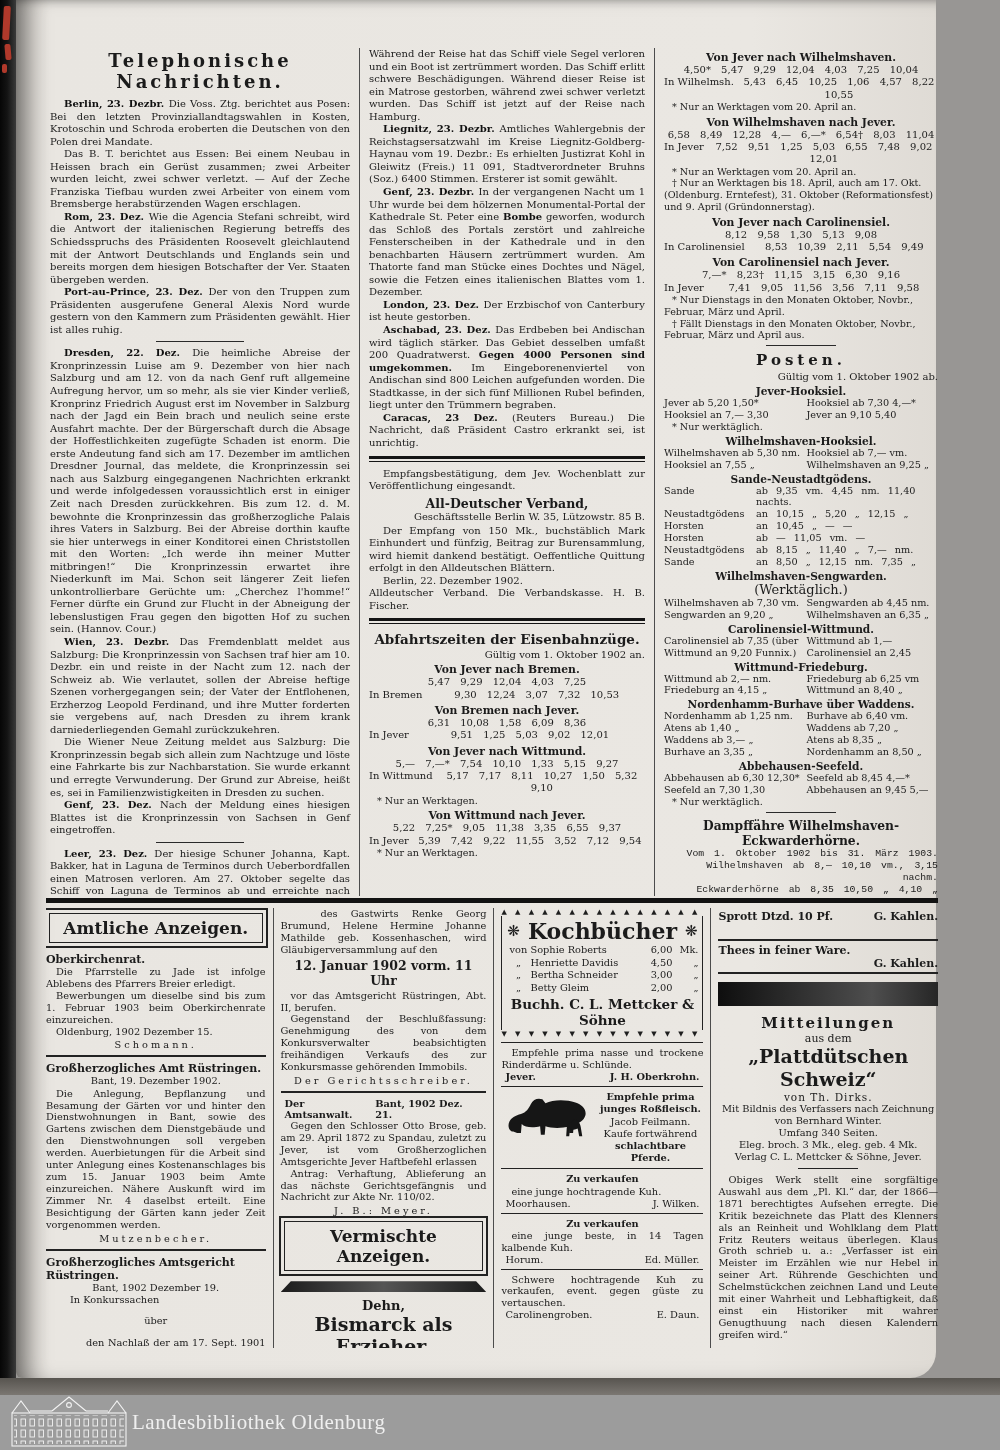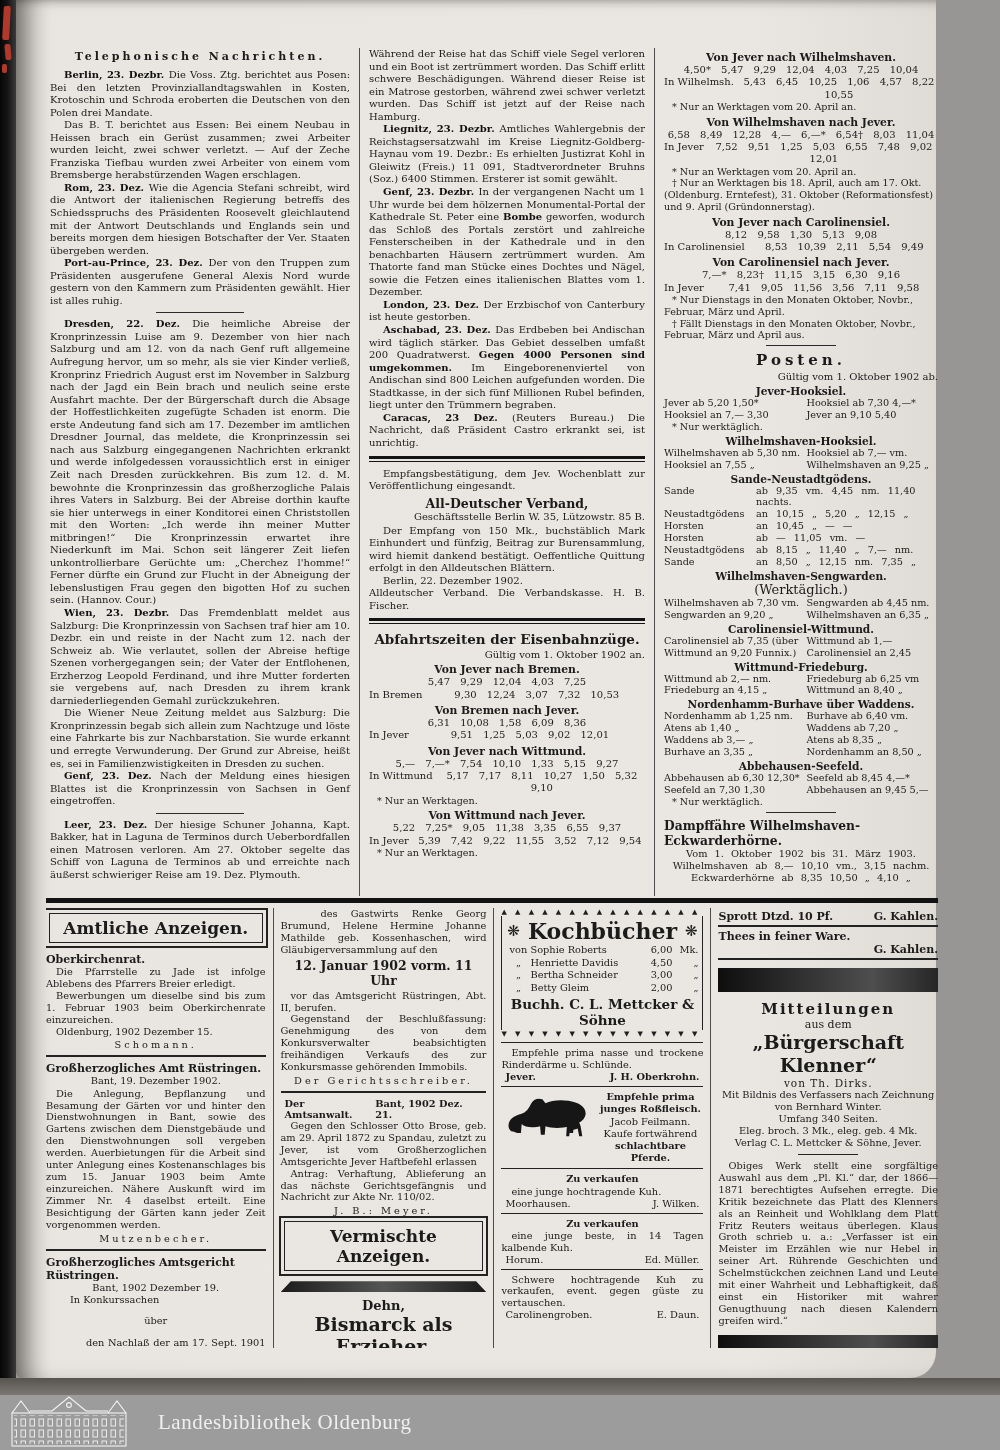--- a/index.html
+++ b/index.html
@@ -18,29 +18,29 @@
   .rm3{left:2px;top:64px;width:5px;height:9px;}
   .paper{position:absolute;left:16px;top:0;width:920px;height:1378px;
     background:linear-gradient(90deg,#d6d2cc 0px,#e9e6e1 34px,#eae7e2 80%,#dfdbd5 100%);
     box-shadow:inset 22px 0 26px -14px rgba(0,0,0,.55), inset 0 8px 10px -8px rgba(0,0,0,.35);
     border-radius:0 0 26px 6px;}
   .dark-strip{position:absolute;left:0;top:1378px;width:1000px;height:17px;
     background:linear-gradient(180deg,#57544f,#7b7772);}
   .footer{position:absolute;left:0;top:1395px;width:1000px;height:55px;
     background:#9c9c9c;display:flex;align-items:center;}
   .footer-logo{margin-left:10px;flex:0 0 auto;}
-  .footer-text{margin-left:30px;font-family:"Liberation Serif",serif;
+  .footer-text{margin-left:4px;font-family:"Liberation Serif",serif;
     font-size:21px;color:#efefef;letter-spacing:.5px;}
   
   .top-section{position:absolute;left:34px;top:48px;width:888px;height:848px;display:flex;}
   .ncol{overflow:hidden;}
   .c1{width:300px;padding-right:9px;border-right:1px solid #4c4c4c;}
   .c2{width:276px;padding:0 9px;border-right:1px solid #4c4c4c;}
   .c3{width:274px;padding-left:9px;}
-  .col-head{text-align:center;font-weight:bold;font-size:11px;letter-spacing:3px;margin:2px 0 6px 0;}
+  .col-head{text-align:center;font-weight:bold;font-size:18px;letter-spacing:3px;margin:2px 0 6px 0;}
   .news-para{margin:0;text-indent:14px;font-size:10px;line-height:12.55px;text-align:justify;}
   .news-para.noindent{text-indent:0;}
   .lead{font-weight:bold;}
   .news-divider{width:88px;border-top:1.5px solid #2a2a2a;margin:5px auto;}
   .dbl-rule{border-top:3px solid #141414;border-bottom:1px solid #141414;height:2px;margin:6px 0;}
   
   .tt-title{text-align:center;font-weight:bold;font-size:13.5px;margin:7px 0 2px 0;}
   .tt-valid{text-align:right;font-size:10px;margin-bottom:3px;}
   .rail-head{text-align:center;font-weight:bold;font-size:10.8px;margin-top:3px;}
   .rail-row{display:flex;font-size:10px;line-height:12.3px;}
@@ -51,22 +51,22 @@
   .post-title{text-align:center;font-weight:bold;font-size:15px;letter-spacing:4px;margin:5px 0 2px 0;}
   .post-head{text-align:center;font-weight:bold;font-size:10.6px;margin-top:2px;}
   .post-sub{text-align:center;font-size:13px;}
   .pline{display:flex;font-size:9.7px;line-height:11.9px;}
   .pline .pa{width:52%;}
   .pline .pb{width:48%;}
   .sline{display:flex;font-size:9.7px;line-height:11.9px;}
   .sline .sl{flex:0 0 92px;}
   .sline .st{flex:1;word-spacing:5px;}
   .short-rule{width:70px;border-top:1px solid #2a2a2a;margin:4px auto;}
-  .ferry-title{font-weight:bold;font-size:12.3px;margin-top:5px;}
-  .ferry-line{text-align:center;font-size:9.8px;line-height:12px;word-spacing:4px;}
+  .ferry-title{text-align:center;font-weight:bold;font-size:12.3px;margin-top:5px;}
+  .ferry-line{text-align:right;font-size:9.8px;line-height:12px;word-spacing:4px;font-family:Liberation Mono, monospace;}
   
   .heavy-bar{position:absolute;left:30px;top:898px;width:892px;height:5px;background:#121212;}
   
   .ads{position:absolute;left:30px;top:908px;width:892px;height:440px;display:flex;font-size:9.8px;}
   .adcol{overflow:hidden;}
   .a1{width:226px;padding-right:7px;border-right:1px solid #4c4c4c;}
   .a2{width:212px;padding:0 7px;border-right:1px solid #4c4c4c;}
   .a3{width:208px;padding:0 7px;border-right:1px solid #4c4c4c;}
   .a4{width:226px;padding-left:7px;}
   .framebox{border:1px solid #222;outline:2px solid #222;outline-offset:3px;
@@ -93,21 +93,21 @@
   .koch-name{flex:1;}
   .koch-price{flex:0 0 32px;text-align:right;}
   .koch-unit{flex:0 0 26px;text-align:right;}
   .koch-foot{text-align:center;font-weight:bold;font-size:13.5px;margin-top:2px;}
   .place-name{display:flex;justify-content:space-between;padding:0 4px;}
   .horse-ad{display:flex;align-items:flex-start;gap:4px;margin-top:3px;}
   .horse-pic{flex:0 0 auto;}
   .bold-line{font-weight:bold;}
   
   .sprott-row{display:flex;justify-content:space-between;font-weight:bold;font-size:11px;
-    border-bottom:2px solid #222;padding-bottom:2px;margin-top:2px;}
+    border-bottom:2px solid #222;padding-bottom:16px;margin-top:2px;}
   .thees-row{font-weight:bold;font-size:11px;margin-top:3px;}
   .thees-name{text-align:right;font-weight:bold;font-size:11px;border-bottom:2px solid #222;padding-bottom:2px;}
   .blackbar{height:24px;background:linear-gradient(90deg,#0e0e0e,#4e4e4e 70%,#262626);margin:8px 0;}
   .kl-t1{text-align:center;font-weight:bold;font-size:15px;letter-spacing:2px;margin-top:2px;}
   .kl-t2{text-align:center;font-size:11px;}
   .kl-t3{text-align:center;font-weight:bold;font-size:19px;line-height:23px;}
   .kl-by{text-align:center;font-size:10.5px;letter-spacing:1px;}
   .kl-line{text-align:center;line-height:12px;}
   .kl-rule{width:60px;border-top:1px solid #222;margin:5px auto;}
   b,.lead{color:#111;}
@@ -489,21 +489,21 @@
     <div class="adcol a4">
       <div class="sprott-row">
         <span>Sprott Dtzd. 10 Pf.</span>
         <span>G. Kahlen.</span>
       </div>
       <div class="thees-row">Thees in feiner Ware.</div>
       <div class="thees-name">G. Kahlen.</div>
       <div class="blackbar"></div>
       <div class="kl-t1">Mitteilungen</div>
       <div class="kl-t2">aus dem</div>
-      <div class="kl-t3">„Bürgerschaft Klenner“</div>
+      <div class="kl-t3">„Plattdütschen Schweiz“</div>
       <div class="kl-by">von Th. Dirks.</div>
       <div id="klenner-lines">
           <div class="kl-line">Mit Bildnis des Verfassers nach Zeichnung</div>
           <div class="kl-line">von Bernhard Winter.</div>
           <div class="kl-line">Umfang 340 Seiten.</div>
           <div class="kl-line">Eleg. broch. 3 Mk., eleg. geb. 4 Mk.</div>
           <div class="kl-line">Verlag C. L. Mettcker &amp; Söhne, Jever.</div>
         </div>
       <div class="kl-rule"></div>
       <p class="ad-para">Obiges Werk stellt eine sorgfältige Auswahl aus dem „Pl. Kl.“ dar, der 1866—1871 berechtigtes Aufsehen erregte. Die Kritik bezeichnete das Platt des Klenners als an Reinheit und Wohlklang dem Platt Fritz Reuters weitaus überlegen. Klaus Groth schrieb u. a.: „Verfasser ist ein Meister im Erzählen wie nur Hebel in seiner Art. Rührende Geschichten und Schelmstückchen zeichnen Land und Leute mit einer Wahrheit und Lebhaftigkeit, daß einst ein Historiker mit wahrer Genugthuung nach diesen Kalendern greifen wird.“</p>

